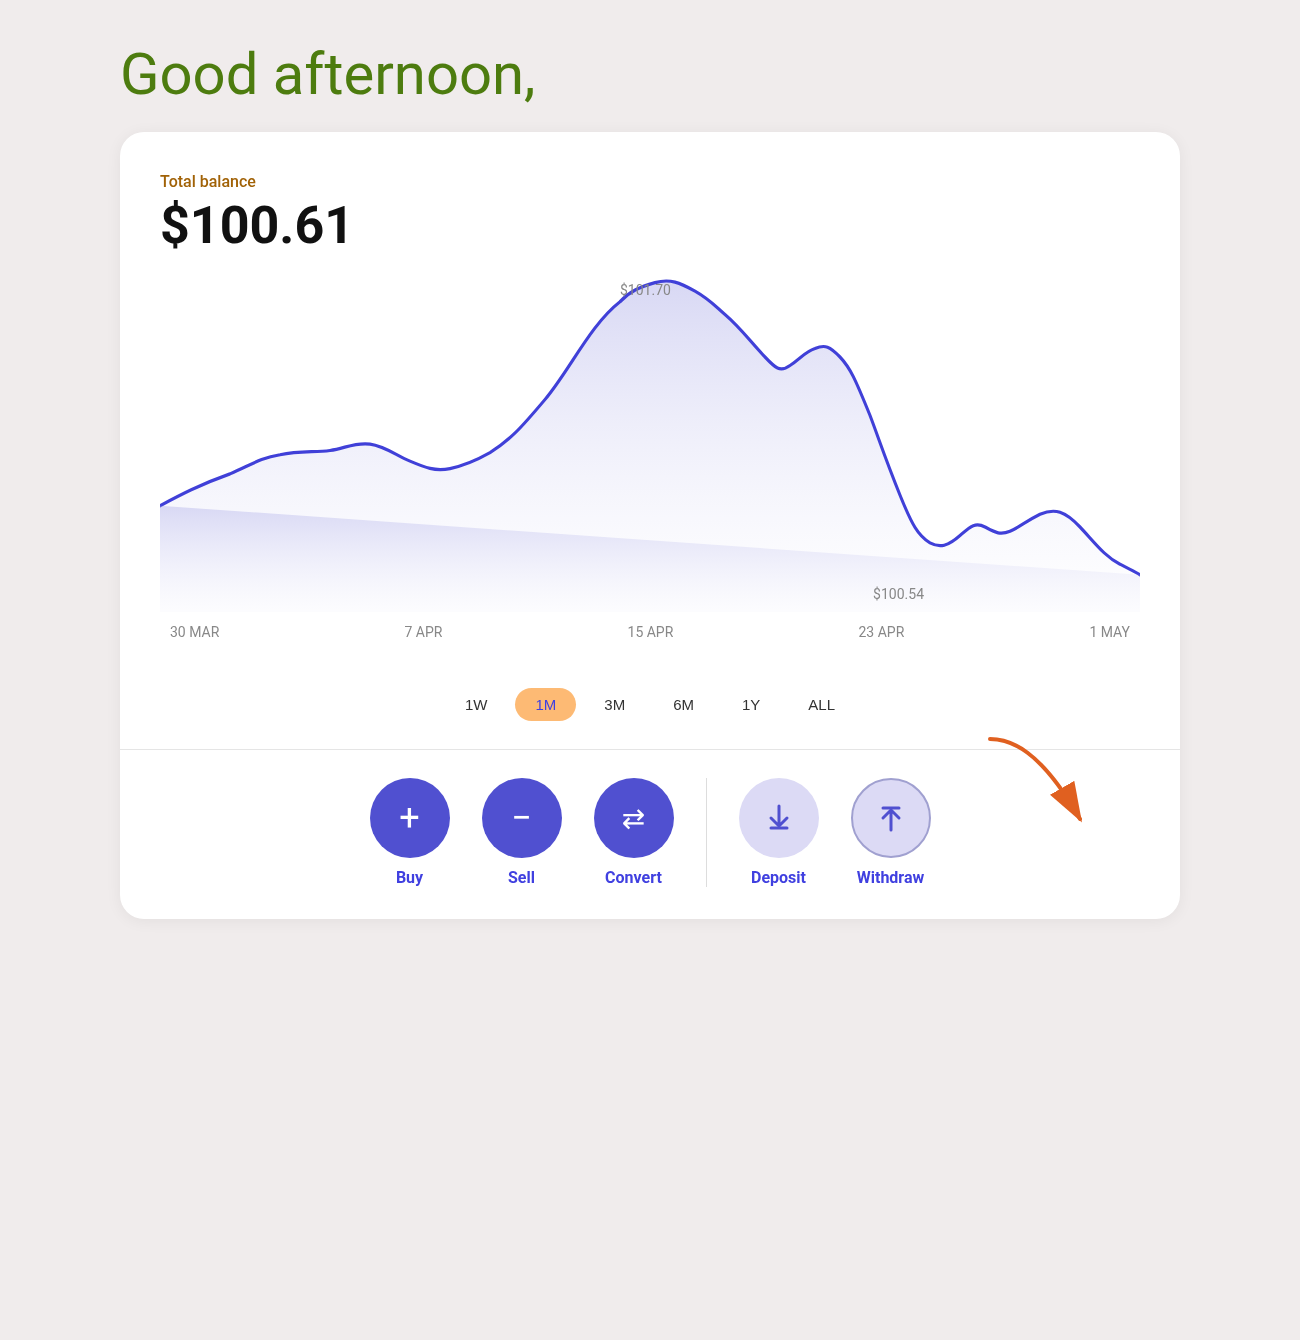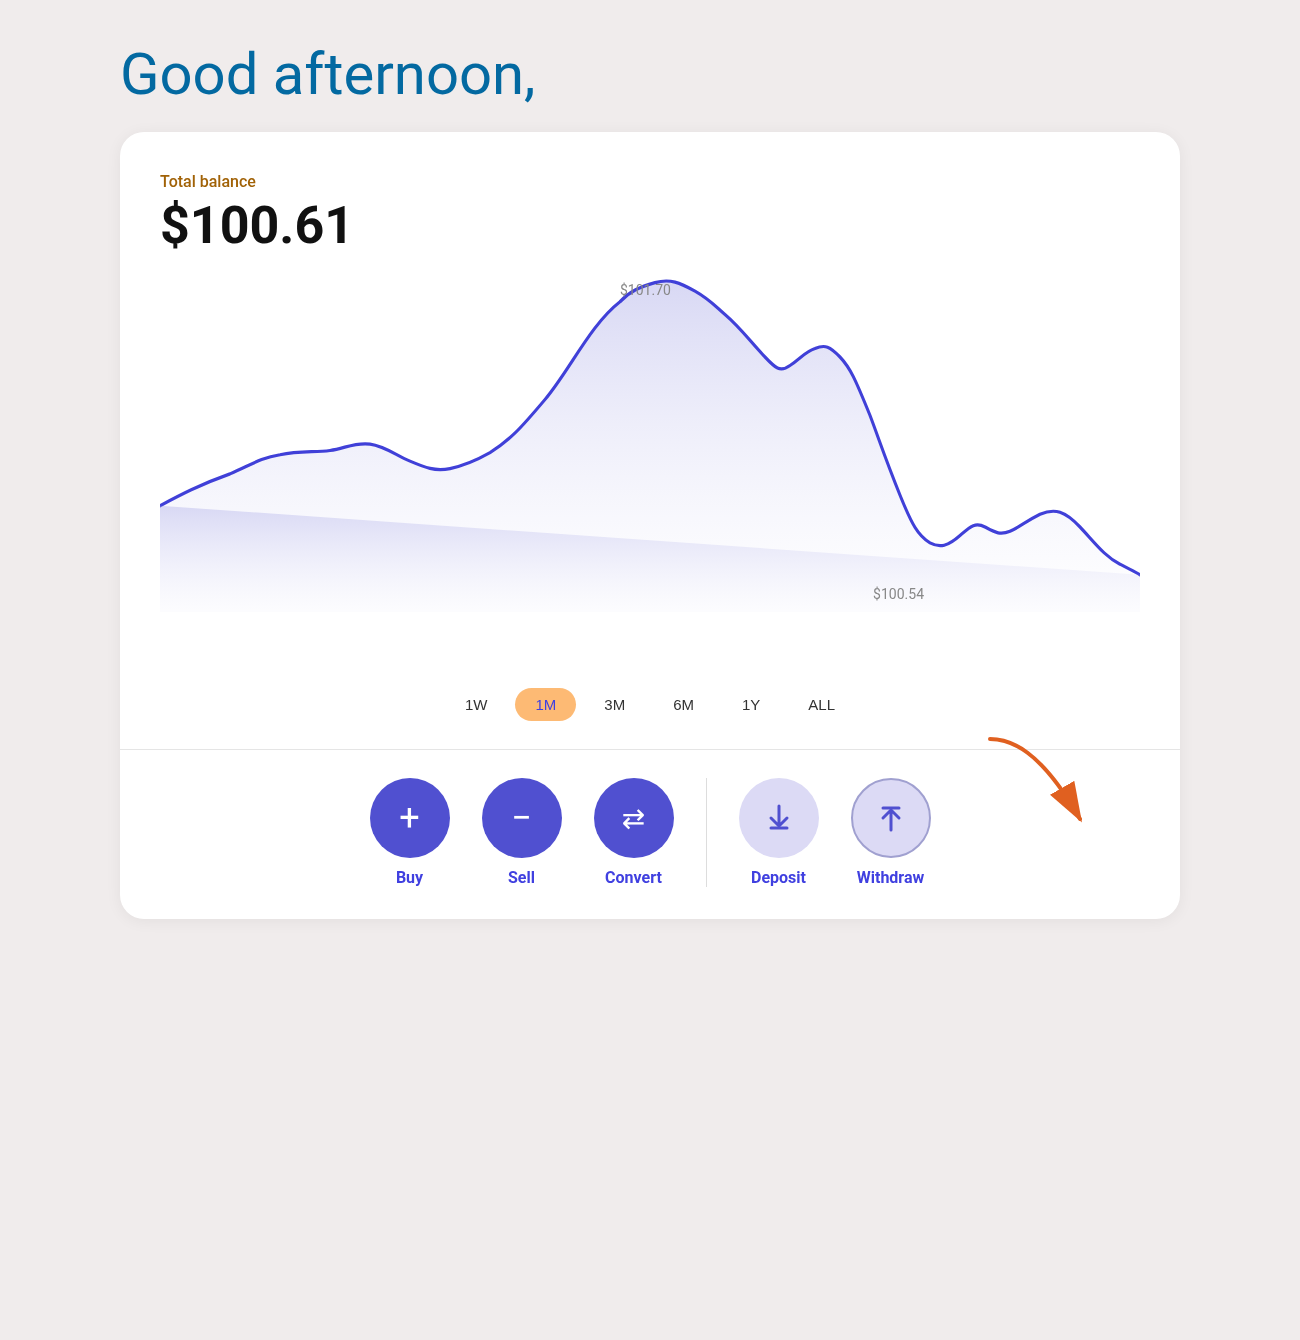--- a/index.html
+++ b/index.html
@@ -17,21 +17,21 @@
 
     .greeting {
       width: 100%;
       max-width: 1060px;
       margin-bottom: 24px;
     }
 
     .greeting h1 {
       font-size: 58px;
       font-weight: 400;
-      color: #0369a1;
+      color: #4d7c0f;
     }
 
     .card {
       background: #ffffff;
       border-radius: 24px;
       width: 100%;
       max-width: 1060px;
       padding: 40px 40px 0 40px;
       box-shadow: 0 2px 16px rgba(0,0,0,0.06);
     }
@@ -218,20 +218,27 @@
       </defs>
 
       <path d="M0,220 C20,210 40,200 70,190 C90,182 100,175 120,172 C140,168 155,170 170,168 C185,166 195,160 210,162 C225,164 235,172 250,178 C265,184 275,188 290,185 C305,182 315,178 330,170 C350,158 360,148 385,120 C410,92 430,50 460,28 C470,18 480,14 495,10 C510,6 520,10 535,18 C550,26 555,32 565,40 C580,52 590,65 605,80 C615,90 620,95 630,88 C640,82 645,75 655,72 C665,68 670,70 680,80 C690,90 695,100 710,135 C720,160 725,175 740,210 C752,238 758,248 770,255 C780,260 788,258 800,248 C810,240 815,235 825,240 C835,245 840,248 850,244 C860,240 865,235 880,228 C895,222 905,225 920,240 C935,255 945,268 960,275 C970,280 975,282 980,285" fill="url(#chartGrad)" stroke="none"></path>
       <path d="M0,220 C20,210 40,200 70,190 C90,182 100,175 120,172 C140,168 155,170 170,168 C185,166 195,160 210,162 C225,164 235,172 250,178 C265,184 275,188 290,185 C305,182 315,178 330,170 C350,158 360,148 385,120 C410,92 430,50 460,28 C470,18 480,14 495,10 C510,6 520,10 535,18 C550,26 555,32 565,40 C580,52 590,65 605,80 C615,90 620,95 630,88 C640,82 645,75 655,72 C665,68 670,70 680,80 C690,90 695,100 710,135 C720,160 725,175 740,210 C752,238 758,248 770,255 C780,260 788,258 800,248 C810,240 815,235 825,240 C835,245 840,248 850,244 C860,240 865,235 880,228 C895,222 905,225 920,240 C935,255 945,268 960,275 C970,280 975,282 980,285" fill="none" stroke="#4040d8" stroke-width="3" stroke-linejoin="round" stroke-linecap="round"></path>
 
       <path d="M980,285 L980,320 L0,320 L0,220 Z" fill="url(#chartGrad)" stroke="none"></path>
     </svg>
 
     <div class="chart-label-bottom">$100.54</div>
 
+    <div class="time-axis">
+      <span>30 MAR</span>
+      <span>7 APR</span>
+      <span>15 APR</span>
+      <span>23 APR</span>
+      <span>1 MAY</span>
+    </div>
   </div>
 
   <div class="period-selector">
     <button class="period-btn">1W</button>
     <button class="period-btn active">1M</button>
     <button class="period-btn">3M</button>
     <button class="period-btn">6M</button>
     <button class="period-btn">1Y</button>
     <button class="period-btn">ALL</button>
   </div>

